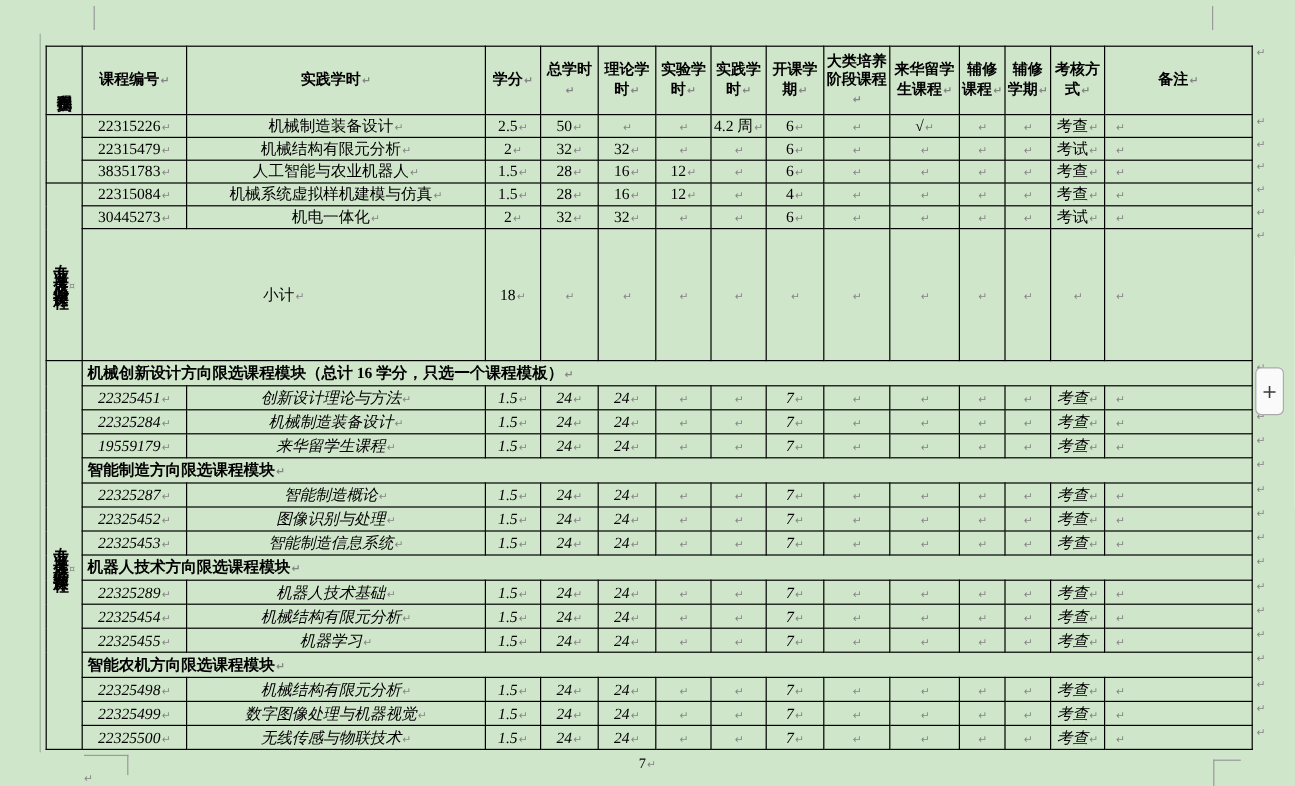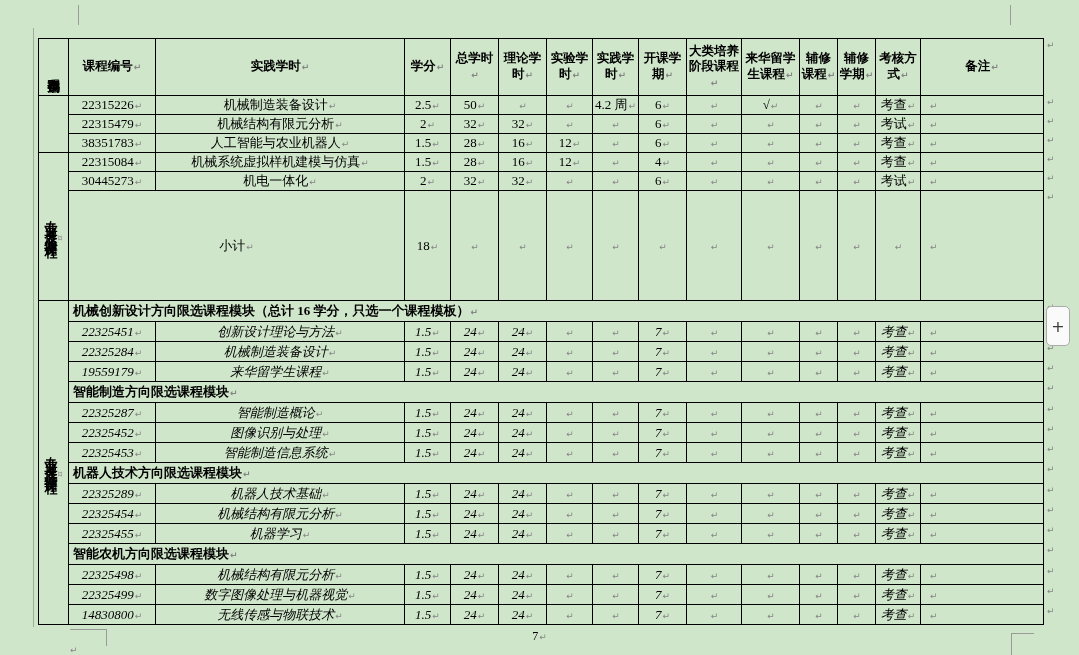--- a/index.html
+++ b/index.html
@@ -363,21 +363,21 @@
           <td class="c-practice"><span class="cell-text"></span><span class="pilcrow">↵</span></td>
           <td class="c-semester"><span class="cell-text">7</span><span class="pilcrow">↵</span></td>
           <td class="c-category_training"><span class="cell-text"></span><span class="pilcrow">↵</span></td>
           <td class="c-international"><span class="cell-text"></span><span class="pilcrow">↵</span></td>
           <td class="c-minor_course"><span class="cell-text"></span><span class="pilcrow">↵</span></td>
           <td class="c-minor_semester"><span class="cell-text"></span><span class="pilcrow">↵</span></td>
           <td class="c-assessment"><span class="cell-text">考查</span><span class="pilcrow">↵</span></td>
           <td class="c-remark remark-cell"><span class="pilcrow">↵</span></td>
         </tr>
         <tr class="tr-edata">
-          <td class="c-code"><span class="cell-text">14830800</span><span class="pilcrow">↵</span></td>
+          <td class="c-code"><span class="cell-text">22325500</span><span class="pilcrow">↵</span></td>
           <td class="c-name"><span class="cell-text">无线传感与物联技术</span><span class="pilcrow">↵</span></td>
           <td class="c-credits"><span class="cell-text">1.5</span><span class="pilcrow">↵</span></td>
           <td class="c-total"><span class="cell-text">24</span><span class="pilcrow">↵</span></td>
           <td class="c-theory"><span class="cell-text">24</span><span class="pilcrow">↵</span></td>
           <td class="c-lab"><span class="cell-text"></span><span class="pilcrow">↵</span></td>
           <td class="c-practice"><span class="cell-text"></span><span class="pilcrow">↵</span></td>
           <td class="c-semester"><span class="cell-text">7</span><span class="pilcrow">↵</span></td>
           <td class="c-category_training"><span class="cell-text"></span><span class="pilcrow">↵</span></td>
           <td class="c-international"><span class="cell-text"></span><span class="pilcrow">↵</span></td>
           <td class="c-minor_course"><span class="cell-text"></span><span class="pilcrow">↵</span></td>

